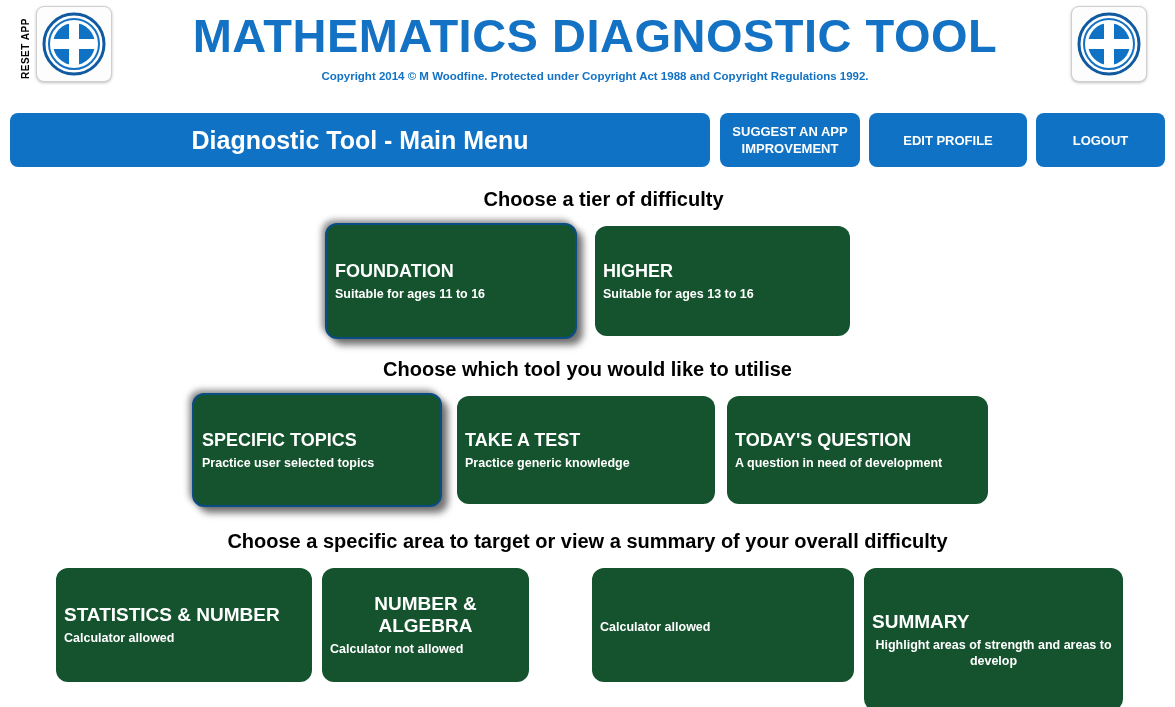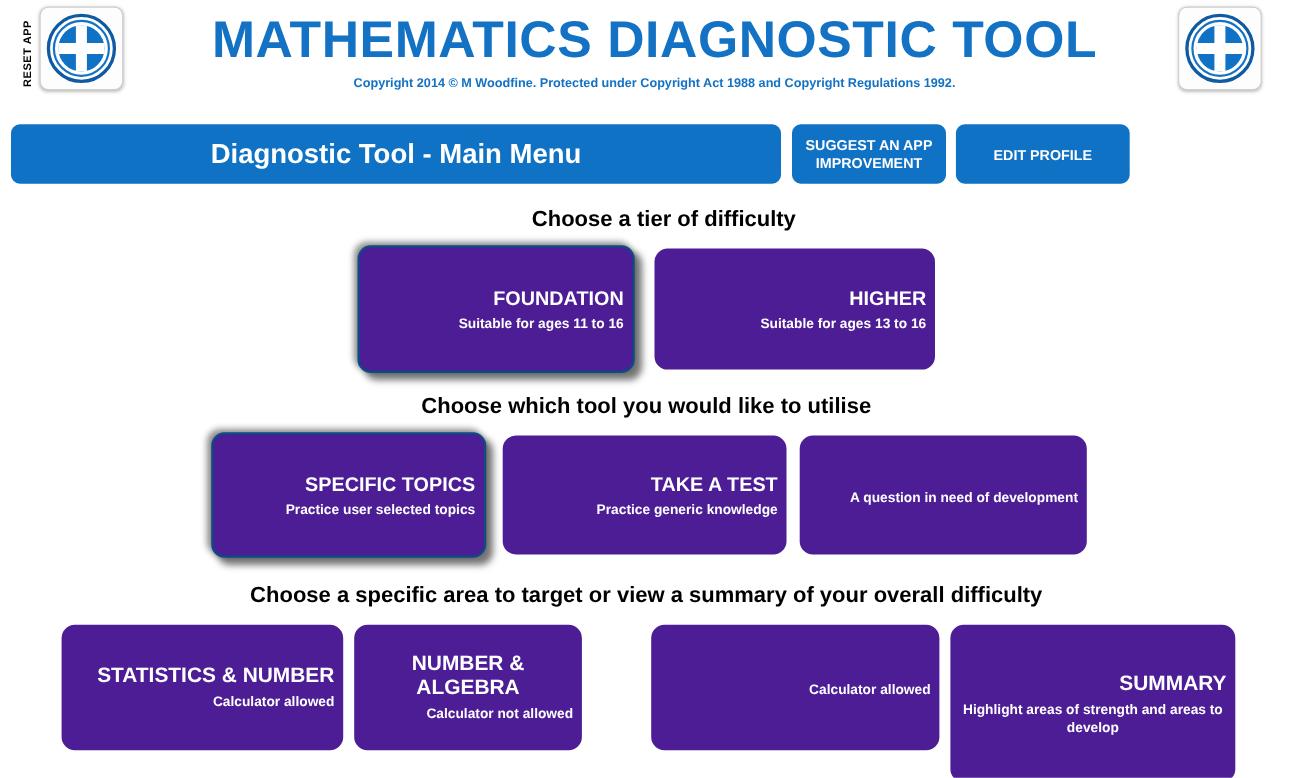--- a/index.html
+++ b/index.html
@@ -130,26 +130,26 @@
     font-weight: bold;
     color: #000;
   }
   .heading-1 { top: 188px; padding-left: 16px; }
   .heading-2 { top: 358px; }
   .heading-3 { top: 530px; }
 
   
   .tile {
     position: absolute;
-    background: #4c1d95;
+    background: #14532d;
     border-radius: 12px;
     color: #fff;
     display: flex;
     flex-direction: column;
-    align-items: flex-end;
+    align-items: flex-start;
     justify-content: center;
     text-align: center;
     box-sizing: border-box;
     padding: 4px 8px;
   }
   .tile .t-main {
     font-size: 18px;
     font-weight: bold;
     line-height: 22px;
   }
@@ -216,20 +216,21 @@
         <path d="M27 11 h10 v16 h16 v10 h-16 v16 h-10 v-16 h-16 v-10 h16 z" fill="#ffffff"></path>
       </svg>
     </span>
   </div>
 </div>
 
 <div class="menubar">
   <div class="menu-title">Diagnostic Tool - Main Menu</div>
   <div class="menu-btn btn-suggest">SUGGEST AN APP IMPROVEMENT</div>
   <div class="menu-btn btn-edit">EDIT PROFILE</div>
+  <div class="menu-btn btn-logout">LOGOUT</div>
 </div>
 
 <div class="section-heading heading-1">Choose a tier of difficulty</div>
 
 <div class="tile tile-foundation selected">
   <div class="t-main">FOUNDATION</div>
   <div class="t-sub">Suitable for ages 11 to 16</div>
 </div>
 
 <div class="tile tile-higher">
@@ -243,20 +244,21 @@
   <div class="t-main">SPECIFIC TOPICS</div>
   <div class="t-sub">Practice user selected topics</div>
 </div>
 
 <div class="tile tile-test">
   <div class="t-main">TAKE A TEST</div>
   <div class="t-sub">Practice generic knowledge</div>
 </div>
 
 <div class="tile tile-today">
+  <div class="t-main">TODAY'S QUESTION</div>
   <div class="t-sub">A question in need of development</div>
 </div>
 
 <div class="section-heading heading-3">Choose a specific area to target or view a summary of your overall difficulty</div>
 
 <div class="tile tile-stats">
   <div class="t-main">STATISTICS &amp; NUMBER</div>
   <div class="t-sub">Calculator allowed</div>
 </div>
 

